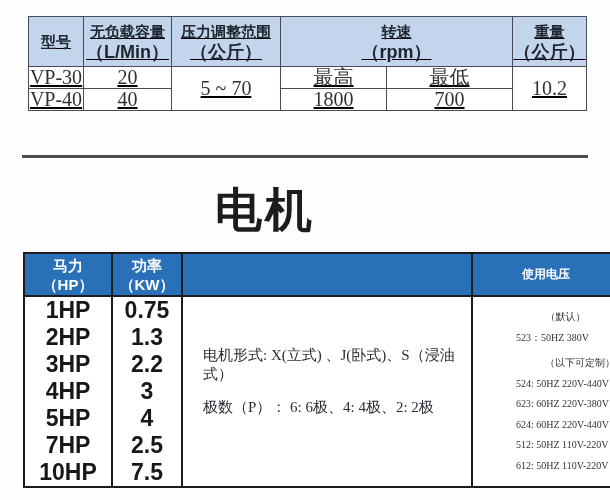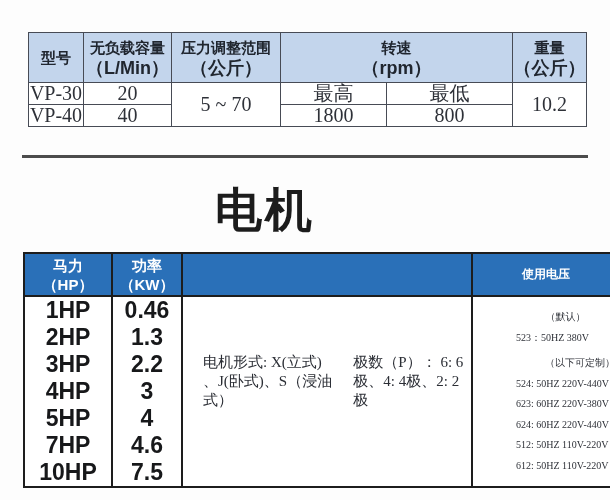--- a/index.html
+++ b/index.html
@@ -6,22 +6,22 @@
   html,body { width:610px; height:500px; }
   body {
     position:relative;
     background:#fdfdfd;
     font-family:"Liberation Sans", sans-serif;
     overflow:hidden;
   }
 
   
   .t1 {
-    position:absolute; left:28px; top:32px; width:558px;
-    border-collapse:collapse; table-layout:fixed;
+    position:absolute; left:28px; top:16px; width:558px;
+    border-collapse:collapse; table-layout:fixed;text-decoration:underline;
   }
   .t1 th, .t1 td { border:1px solid #474b55; }
   .t1 th {
     background:#c3d5ec; color:#20262f;
     font-weight:bold; font-size:15px; line-height:21px;
     height:50px; text-align:center;
   }
   .t1 th .unit { display:block; font-size:18px; }
   .t1 td {
     background:#ffffff; color:#2e3138;
@@ -56,21 +56,21 @@
   }
   .t2 tbody td { border-top:none; border-bottom:none; background:#ffffff; }
   .t2 td.hp, .t2 td.kw {
     font-weight:bold; font-size:23px; color:#17181a;
     text-align:center; height:26px;
   }
   .desc {
     vertical-align:middle;
   }
   .desc-inner {
-    display:flex; flex-direction:row; justify-content:center; gap:14px;
+    display:flex; flex-direction:column; justify-content:center; gap:14px;
     height:100%; padding:0 6px 20px 20px;
     font-family:"Liberation Serif", serif; font-size:15px; color:#2b2e35;
   }
   .volt { vertical-align:top; }
   .volt-inner {
     display:flex; flex-direction:column;
     padding:10px 4px 6px 7px;
     font-family:"Liberation Serif", serif; font-size:10px;
     line-height:20.5px; color:#2e3138; white-space:nowrap;margin-left:36px;
   }
@@ -118,21 +118,21 @@
       <td>20</td>
       <td rowspan="2" class="span2">5 ~ 70</td>
       <td>最高</td>
       <td>最低</td>
       <td rowspan="2" class="span2">10.2</td>
     </tr>
     <tr>
       <td>VP-40</td>
       <td>40</td>
       <td>1800</td>
-      <td>800</td>
+      <td>700</td>
     </tr>
   </tbody>
 </table>
 
 <div class="divider"></div>
 <div class="title">电机</div>
 
 <table class="t2">
   <colgroup>
     <col style="width:88px">
@@ -150,21 +150,21 @@
         <span style="display:block">功率</span>
         <span style="display:block">（KW）</span>
       </th>
       <th></th>
       <th style="font-size:12px">使用电压</th>
     </tr>
   </thead>
   <tbody>
     <tr>
       <td class="hp">1HP</td>
-      <td class="kw">0.46</td>
+      <td class="kw">0.75</td>
       <td rowspan="7" class="desc">
         <div class="desc-inner">
           <div>电机形式: X(立式) 、J(卧式)、S（浸油式）</div>
           <div>极数（P）：  6: 6极、4: 4极、2: 2极</div>
         </div>
       </td>
       <td rowspan="7" class="volt">
         <div class="volt-inner">
           <div class="centered">（默认）</div>
           <div>523：50HZ 380V</div>
@@ -188,20 +188,20 @@
     <tr>
       <td class="hp">4HP</td>
       <td class="kw">3</td>
     </tr>
     <tr>
       <td class="hp">5HP</td>
       <td class="kw">4</td>
     </tr>
     <tr>
       <td class="hp">7HP</td>
-      <td class="kw">4.6</td>
+      <td class="kw">2.5</td>
     </tr>
     <tr>
       <td class="hp">10HP</td>
       <td class="kw">7.5</td>
     </tr>
   </tbody>
 </table>
 
 </body></html>

